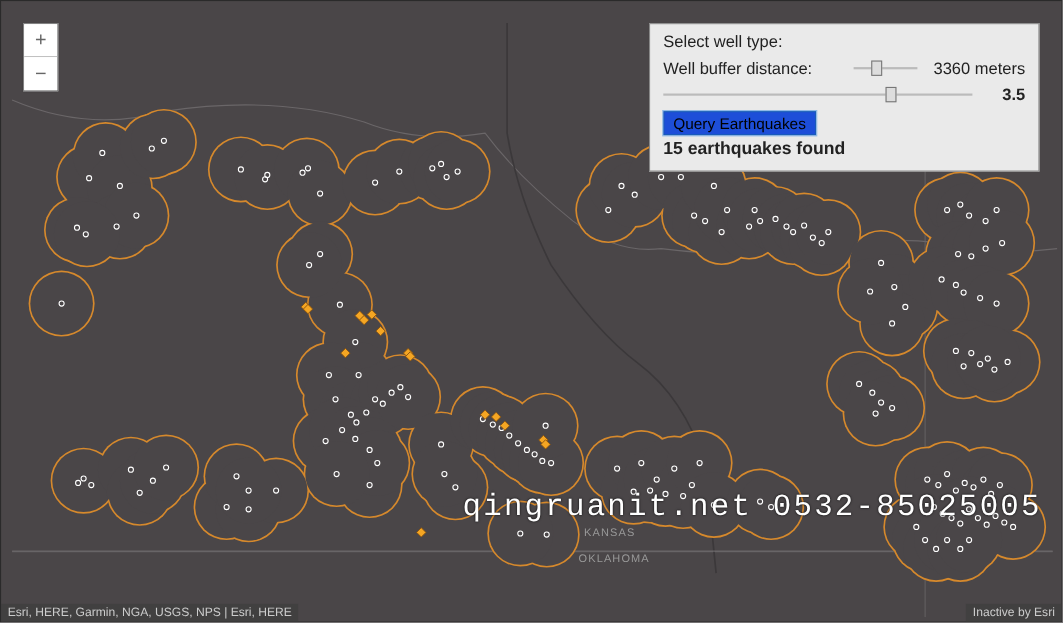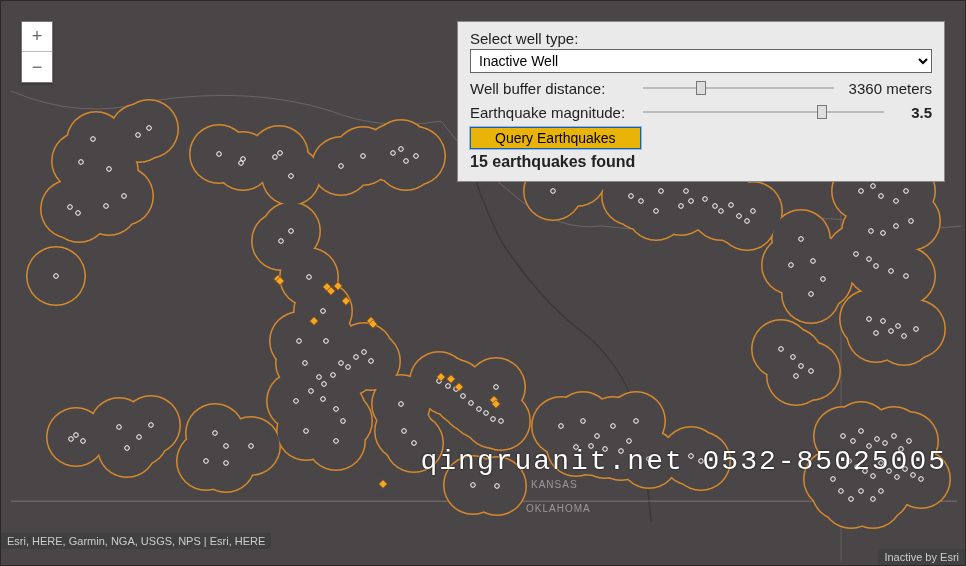--- a/index.html
+++ b/index.html
@@ -35,21 +35,21 @@
     color: #666;
     cursor: pointer;
     user-select: none;
     background: #fff;
   }
   .zoom-controls .zbtn:first-child { border-bottom: 1px solid #bbb; }
   .panel {
     position: absolute;
     top: 20px;
     right: 20px;
-    width: 488px;
+    width: 355px;
     background: #eaeaea;
     border: 1px solid #888;
     padding: 8px 12px 10px 12px;
     font-size: 15px;
     color: #222;
   }
   .panel .row { margin-bottom: 4px; }
   .panel label { display: block; margin-bottom: 2px; }
   .panel select.well-select {
     width: 100%;
@@ -85,35 +85,35 @@
     border: 1px solid #777;
     cursor: pointer;
   }
   .slider-row .sval {
     flex: 0 0 auto;
     min-width: 90px;
     text-align: right;
   }
   .panel button.query-btn {
     margin-top: 6px;
-    padding: 2px 24px;
+    padding: 2px 8px;
     font-size: 14px;
-    background: #eab308;
+    background: #1d4ed8;
     border: 1px solid #1a5fb4;
     outline: 1px solid #8fb9e6;
     cursor: pointer;
   }
   .panel .result {
     margin-top: 4px;
     font-weight: bold;
     font-size: 16px;
   }
   .attribution-left {
     position: absolute;
-    bottom: 16px; left: 0;
+    bottom: 0; left: 0;
     font-size: 11px;
     color: #ccc;
     background: rgba(60,60,60,.6);
     padding: 2px 6px;
   }
   .attribution-right {
     position: absolute;
     bottom: 0; right: 0;
     font-size: 11px;
     color: #ccc;
@@ -818,34 +818,30 @@
   <div class="state-label" style="left:525px; top:502px;">OKLAHOMA</div>
 
   <div class="zoom-controls">
     <div class="zbtn">+</div>
     <div class="zbtn">−</div>
   </div>
 
   <div class="panel">
     <div class="row">
       <label>Select well type:</label>
-      <select class="well-select">
-        <option>Inactive Well</option>
-      </select>
     </div>
     <div class="slider-row">
       <span class="slabel">Well buffer distance:</span>
       <div class="strack">
         <div class="bar"></div>
         <div class="thumb" id="thumb-buffer" style="left: 28%;"></div>
       </div>
       <span class="sval">3360 meters</span>
     </div>
     <div class="slider-row">
-      <span class="slabel">Earthquake magnitude:</span>
       <div class="strack">
         <div class="bar"></div>
         <div class="thumb" id="thumb-mag" style="left: 72%;"></div>
       </div>
       <span class="sval" style="min-width:40px;font-weight:bold;">3.5</span>
     </div>
     <button class="query-btn">Query Earthquakes</button>
     <div class="result">15 earthquakes found</div>
   </div>
 

